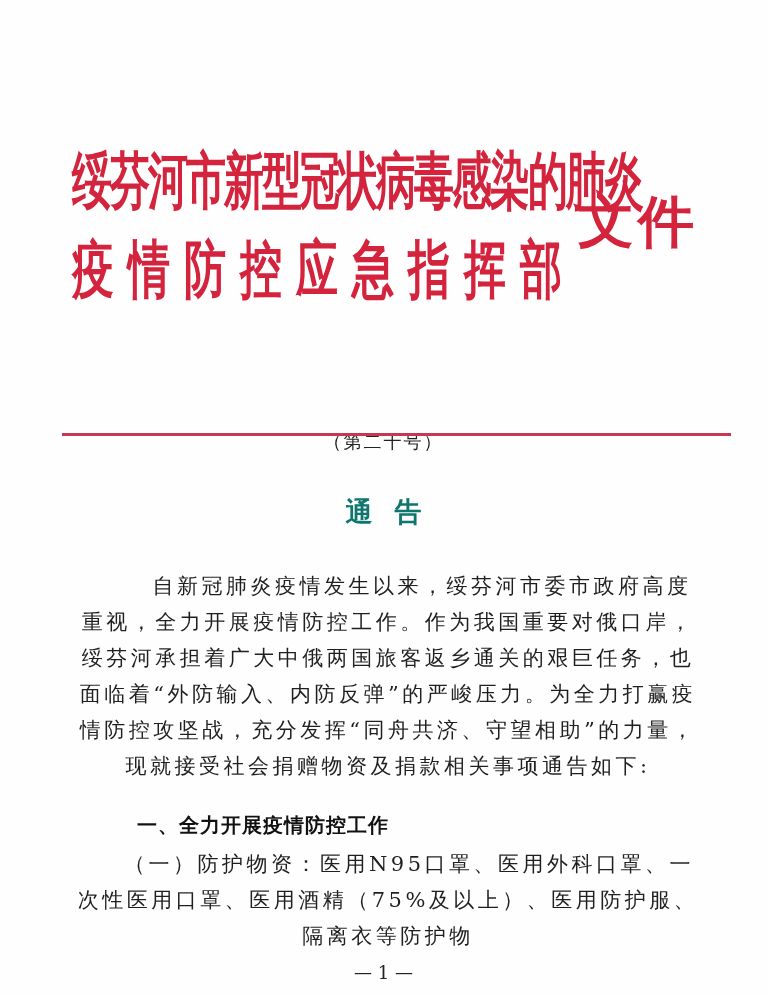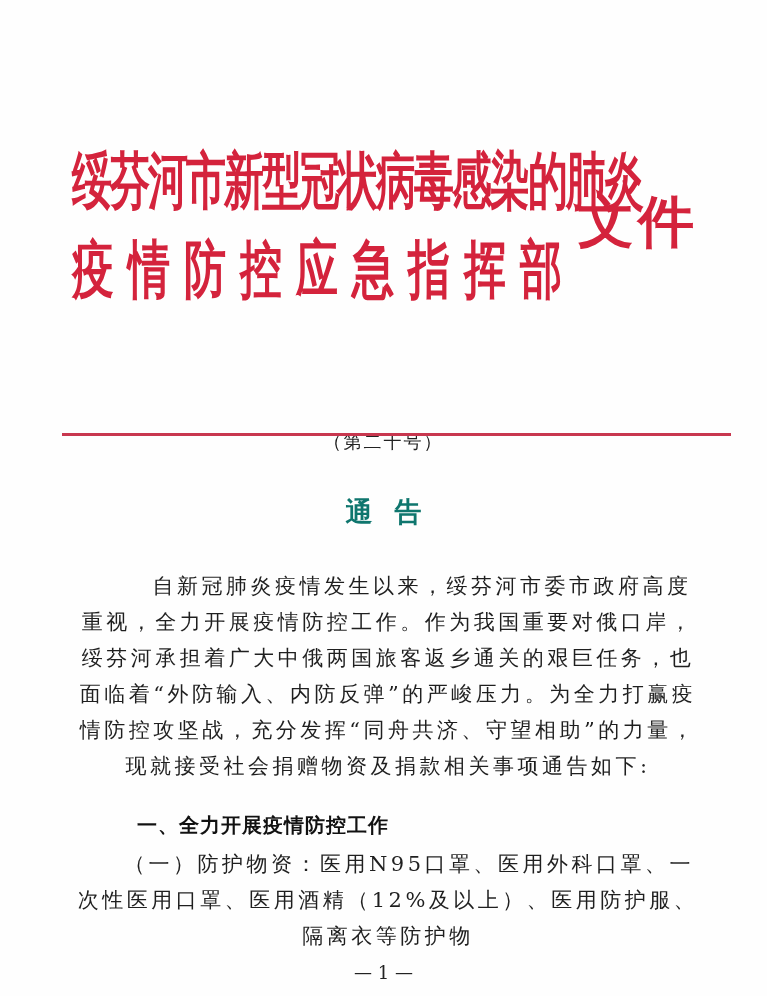--- a/index.html
+++ b/index.html
@@ -132,17 +132,17 @@
   <div class="doc-number">（第二十号）</div>
 
   <div class="red-rule"></div>
 
   <div class="title">通告</div>
 
   <div class="body-text para-1">自新冠肺炎疫情发生以来，绥芬河市委市政府高度重视，全力开展疫情防控工作。作为我国重要对俄口岸，绥芬河承担着广大中俄两国旅客返乡通关的艰巨任务，也面临着“外防输入、内防反弹”的严峻压力。为全力打赢疫情防控攻坚战，充分发挥“同舟共济、守望相助”的力量，现就接受社会捐赠物资及捐款相关事项通告如下:</div>
 
   <div class="section-heading">一、全力开展疫情防控工作</div>
 
-  <div class="body-text para-2">（一）防护物资：医用N95口罩、医用外科口罩、一次性医用口罩、医用酒精（12%及以上）、医用防护服、隔离衣等防护物</div>
+  <div class="body-text para-2">（一）防护物资：医用N95口罩、医用外科口罩、一次性医用口罩、医用酒精（75%及以上）、医用防护服、隔离衣等防护物</div>
 
   <div class="page-number">— 1 —</div>
 
 </div>
 
 </body></html>

